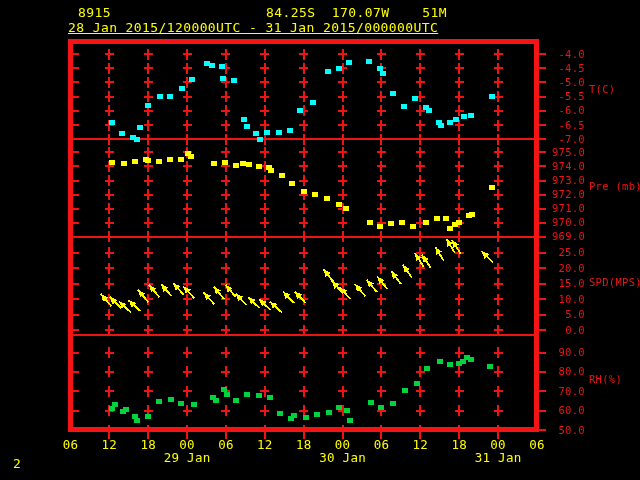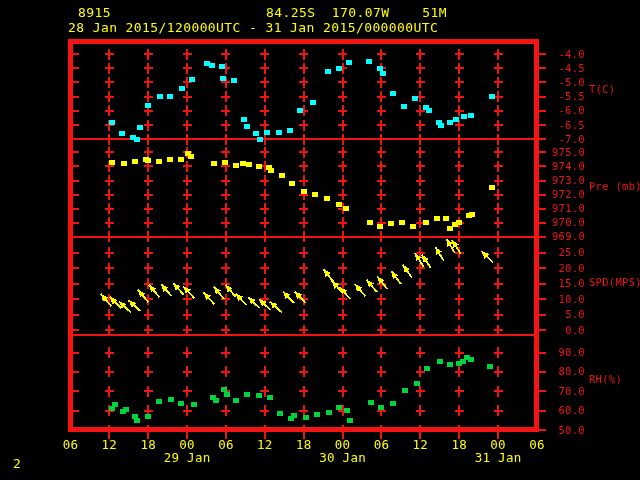--- a/index.html
+++ b/index.html
@@ -1,21 +1,21 @@
 <!DOCTYPE html>
 <html><head>
 <meta charset="utf-8">
 <style>
   html,body{margin:0;padding:0;background:#000;}
   .screen{position:relative;width:640px;height:480px;background:#000;overflow:hidden;
           font-family:"DejaVu Sans Mono","Liberation Mono",monospace;}
   .hdr{position:absolute;color:#ffff00;font-size:13px;letter-spacing:.4px;white-space:pre;line-height:14px;}
   #station{left:78px;top:6px;}
   #loc{left:266px;top:6px;}
-  #period{left:68px;top:21px;}
+  #period{left:68px;top:21px;text-decoration:underline;}
   #pagenum{position:absolute;left:13px;top:456px;color:#ffff00;font-size:13px;}
   svg{position:absolute;left:0;top:0;}
 </style>
 </head>
 <body>
 
 <div class="screen">
   <div class="hdr" id="station">8915</div>
   <div class="hdr" id="loc">84.25S  170.07W    51M</div>
   <div class="hdr" id="period">28 Jan 2015/120000UTC - 31 Jan 2015/000000UTC</div>

